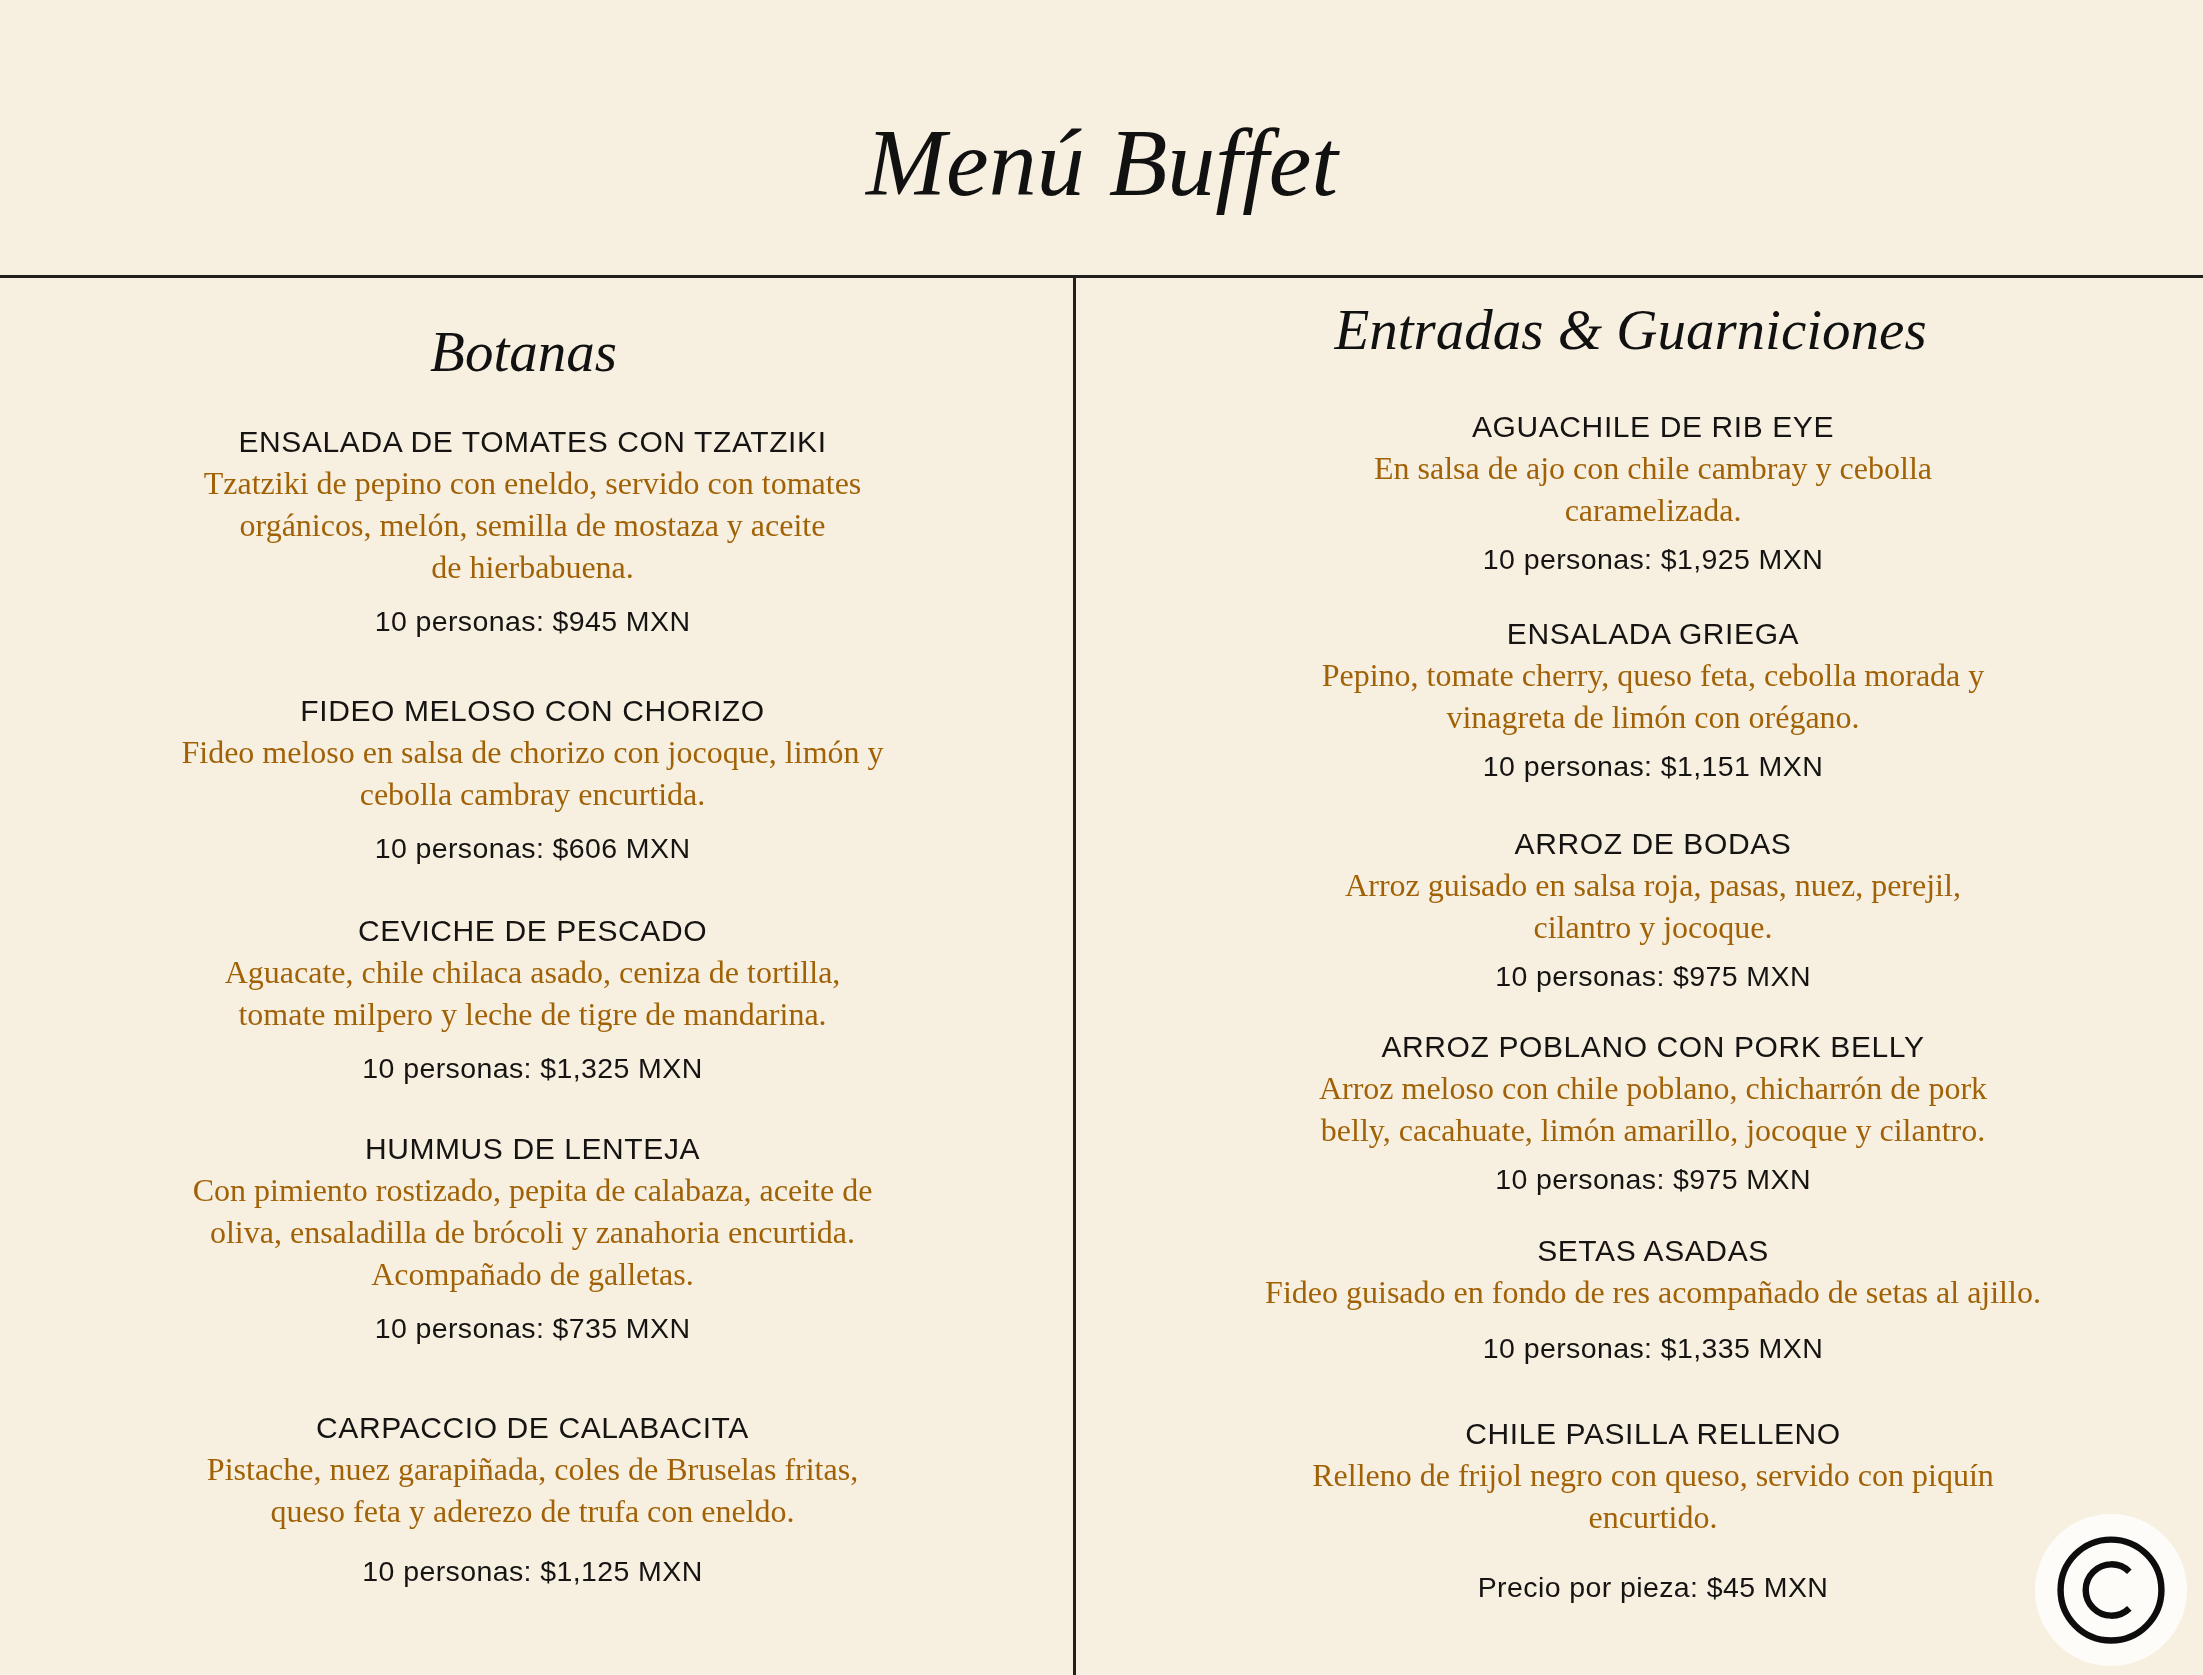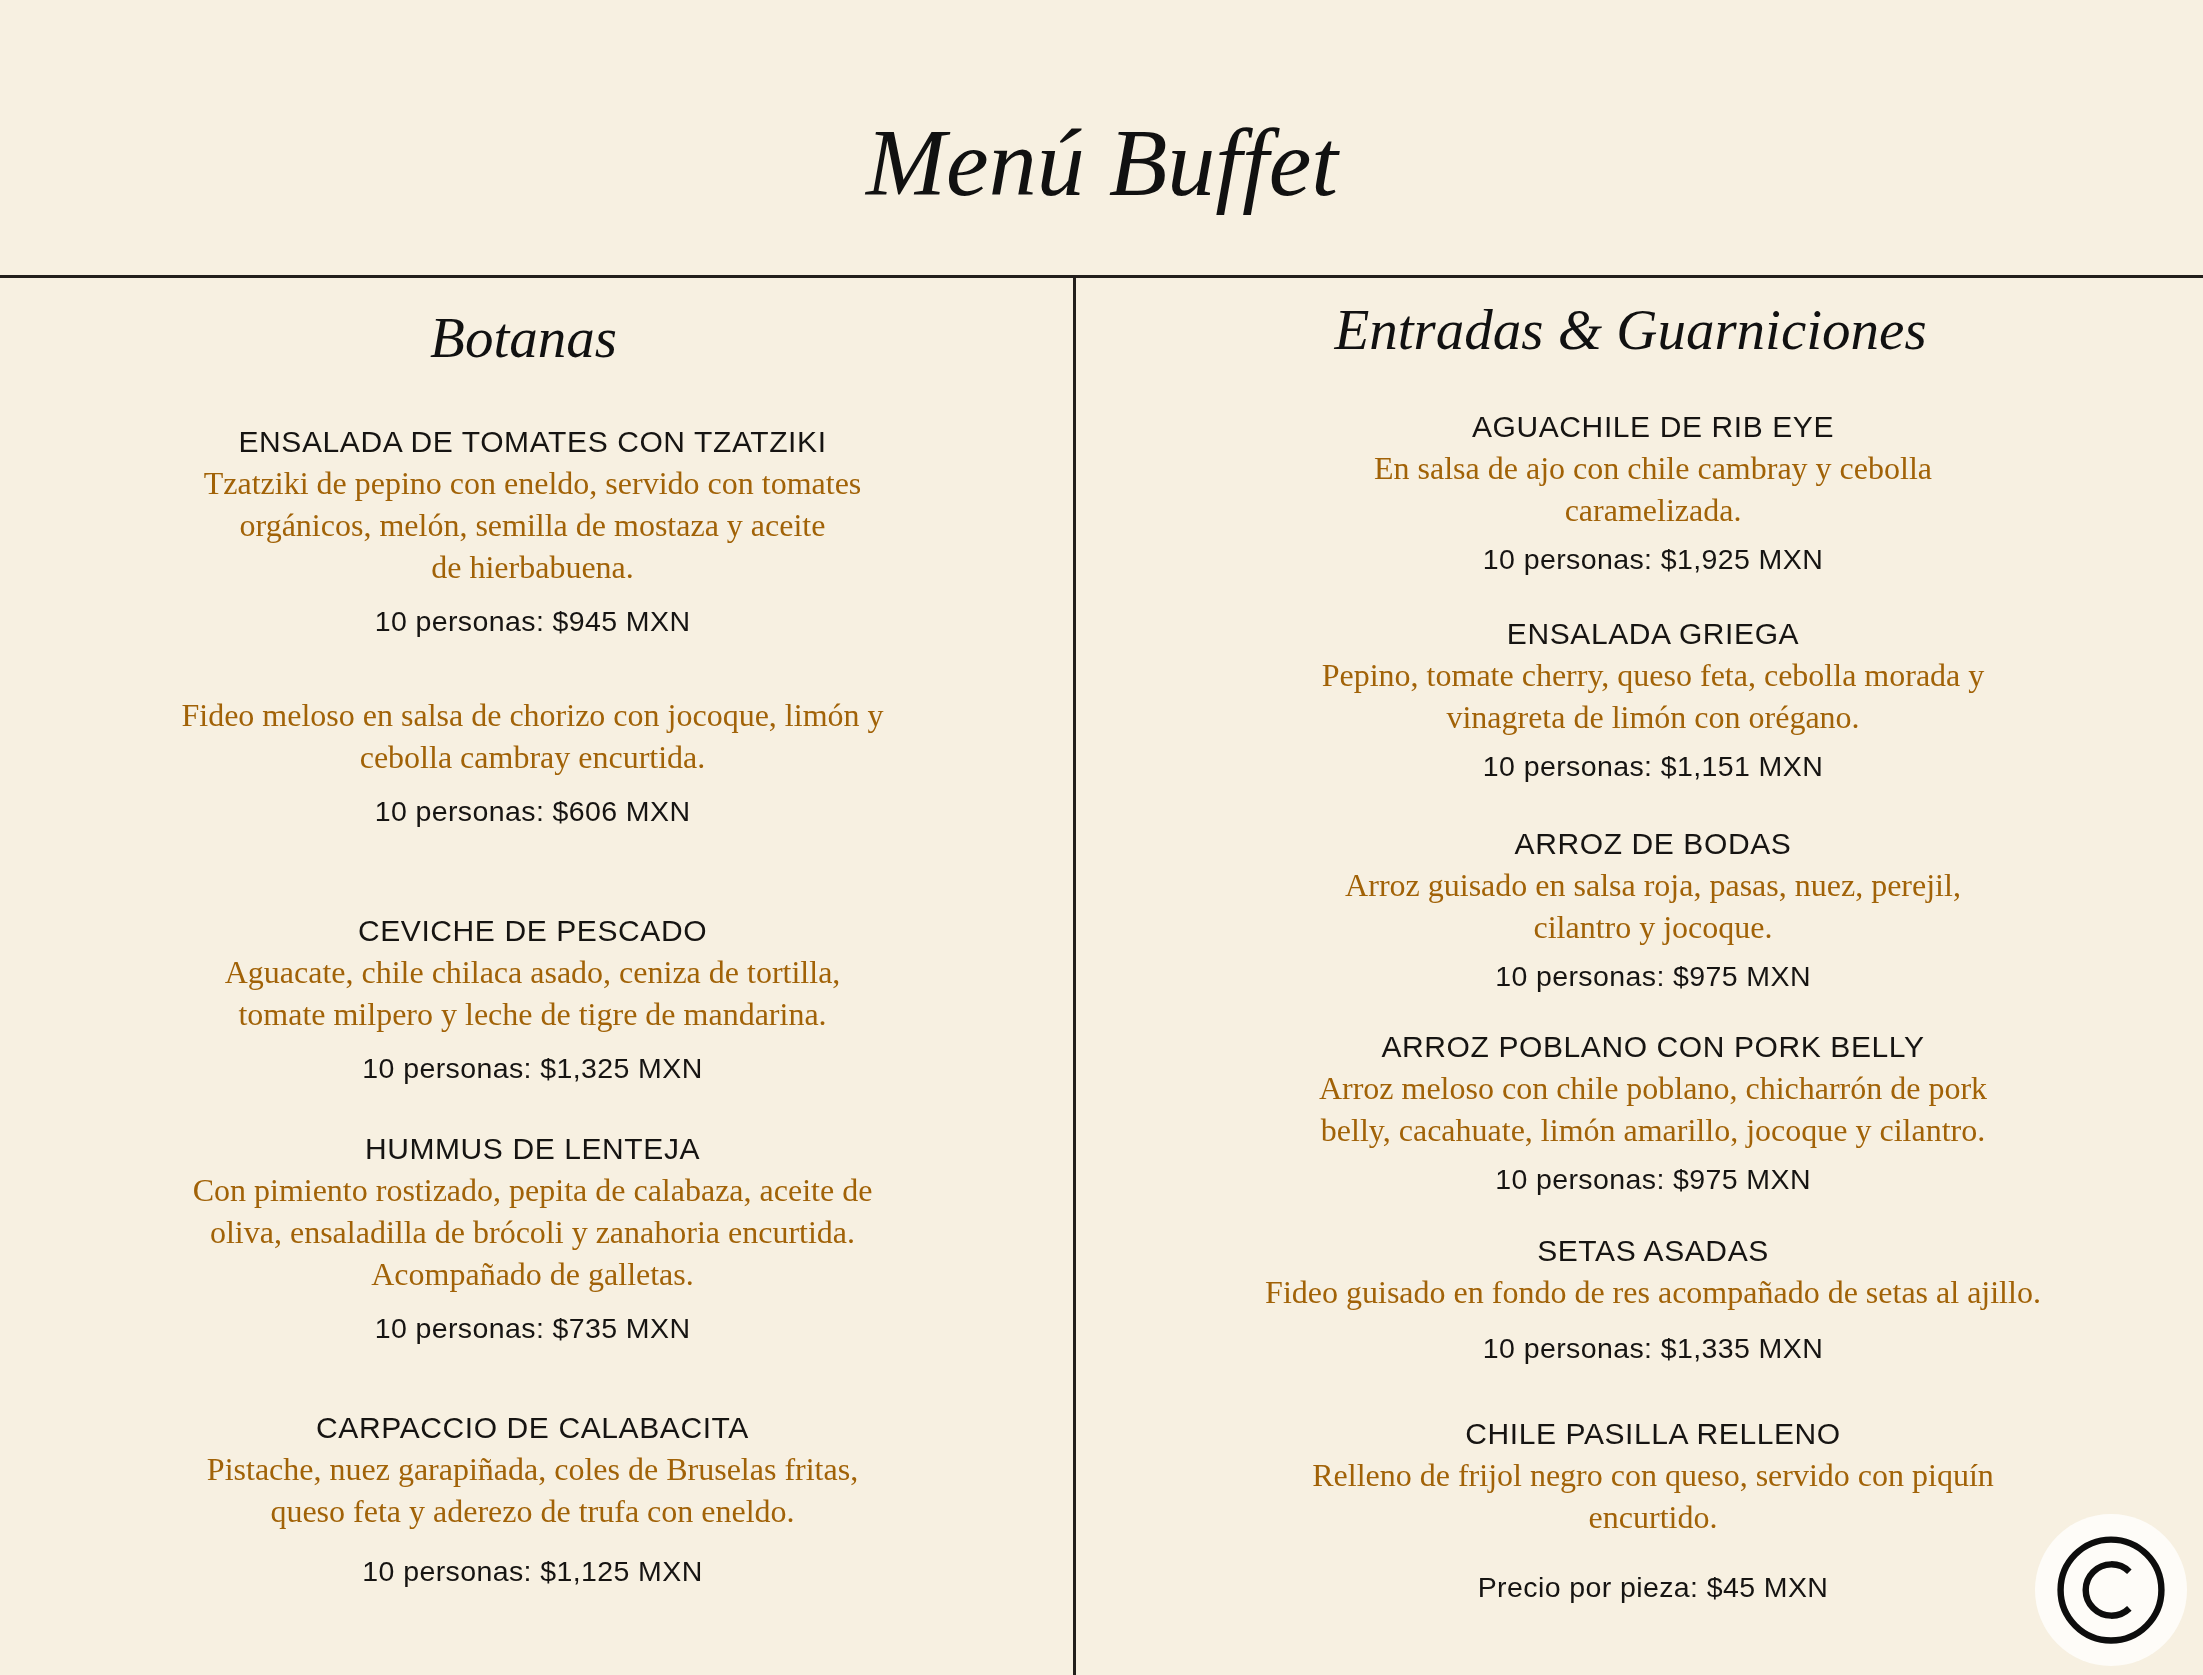--- a/index.html
+++ b/index.html
@@ -22,21 +22,21 @@
   .vline {
     position: absolute; left: 1073px; top: 275px; width: 2.8px; height: 1400px;
     background: #231f1c;
   }
   .col-heading {
     position: absolute; text-align: center;
     font-family: "Liberation Serif", "DejaVu Serif", serif;
     font-style: italic; font-size: 57px; line-height: 64px;
     color: #111;
   }
-  .col-heading.left { left: 0; width: 1047px; top: 306px; }
+  .col-heading.left { left: 0; width: 1047px; top: 320px; }
   .col-heading.right { left: 1084px; width: 1093px; top: 298px; }
   .item { position: absolute; text-align: center; }
   .item.left { left: 110px; width: 845px; }
   .item.right { left: 1194px; width: 918px; }
   .item-name {
     font-family: "Liberation Sans", "DejaVu Sans", sans-serif;
     font-size: 30px; line-height: 37px; letter-spacing: 0.6px;
     color: #161412; margin: 0;
   }
   .item-desc {
@@ -74,20 +74,21 @@
     <div class="item-name">ENSALADA DE TOMATES CON TZATZIKI</div>
     <div class="item-desc">
       <span class="line">Tzatziki de pepino con eneldo, servido con tomates</span>
       <span class="line">orgánicos, melón, semilla de mostaza y aceite</span>
       <span class="line">de hierbabuena.</span>
     </div>
     <div class="item-price">10 personas: $945 MXN</div>
   </div>
 
   <div class="item left" style="top:692px;">
+    <div class="item-name">FIDEO MELOSO CON CHORIZO</div>
     <div class="item-desc">
       <span class="line">Fideo meloso en salsa de chorizo con jocoque, limón y</span>
       <span class="line">cebolla cambray encurtida.</span>
     </div>
     <div class="item-price">10 personas: $606 MXN</div>
   </div>
 
   <div class="item left" style="top:912px;">
     <div class="item-name">CEVICHE DE PESCADO</div>
     <div class="item-desc">

